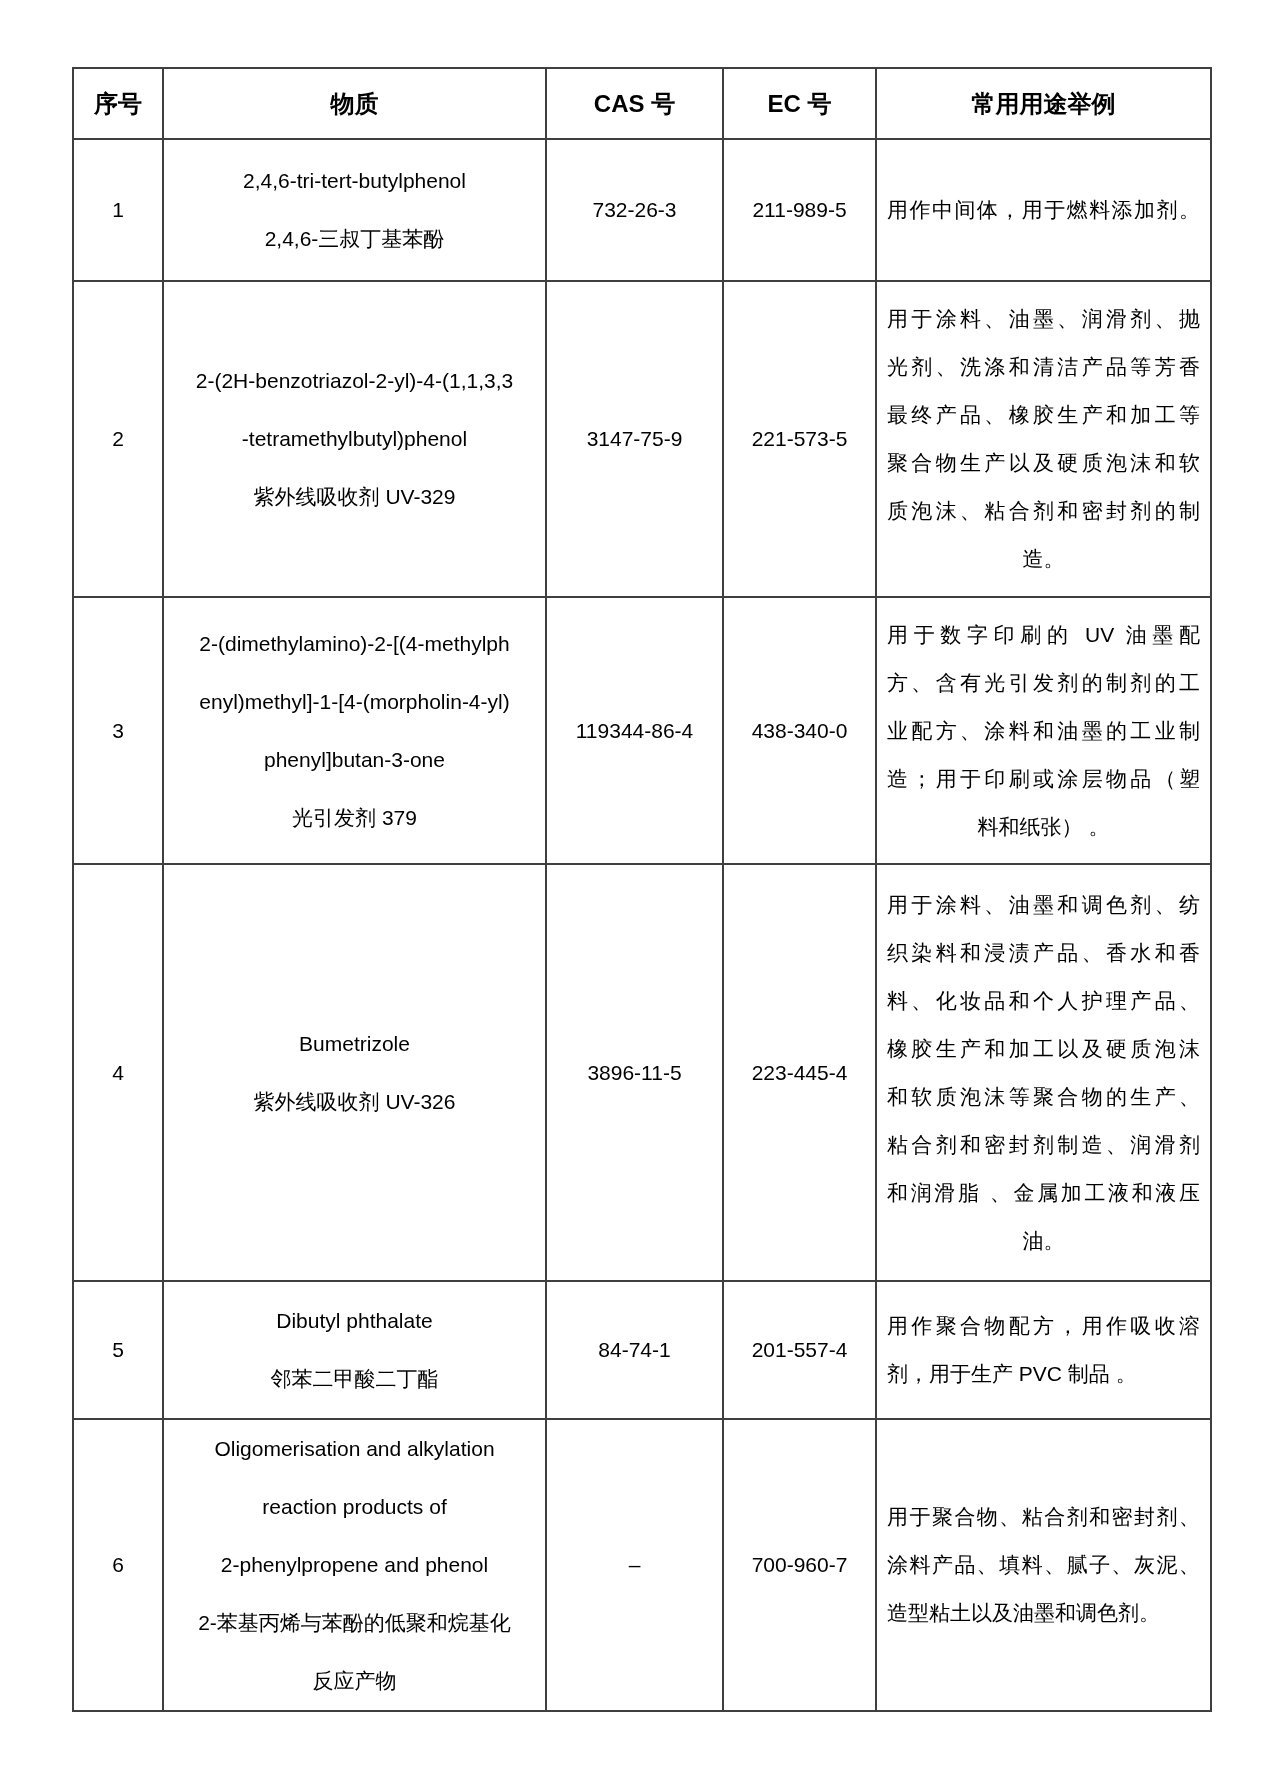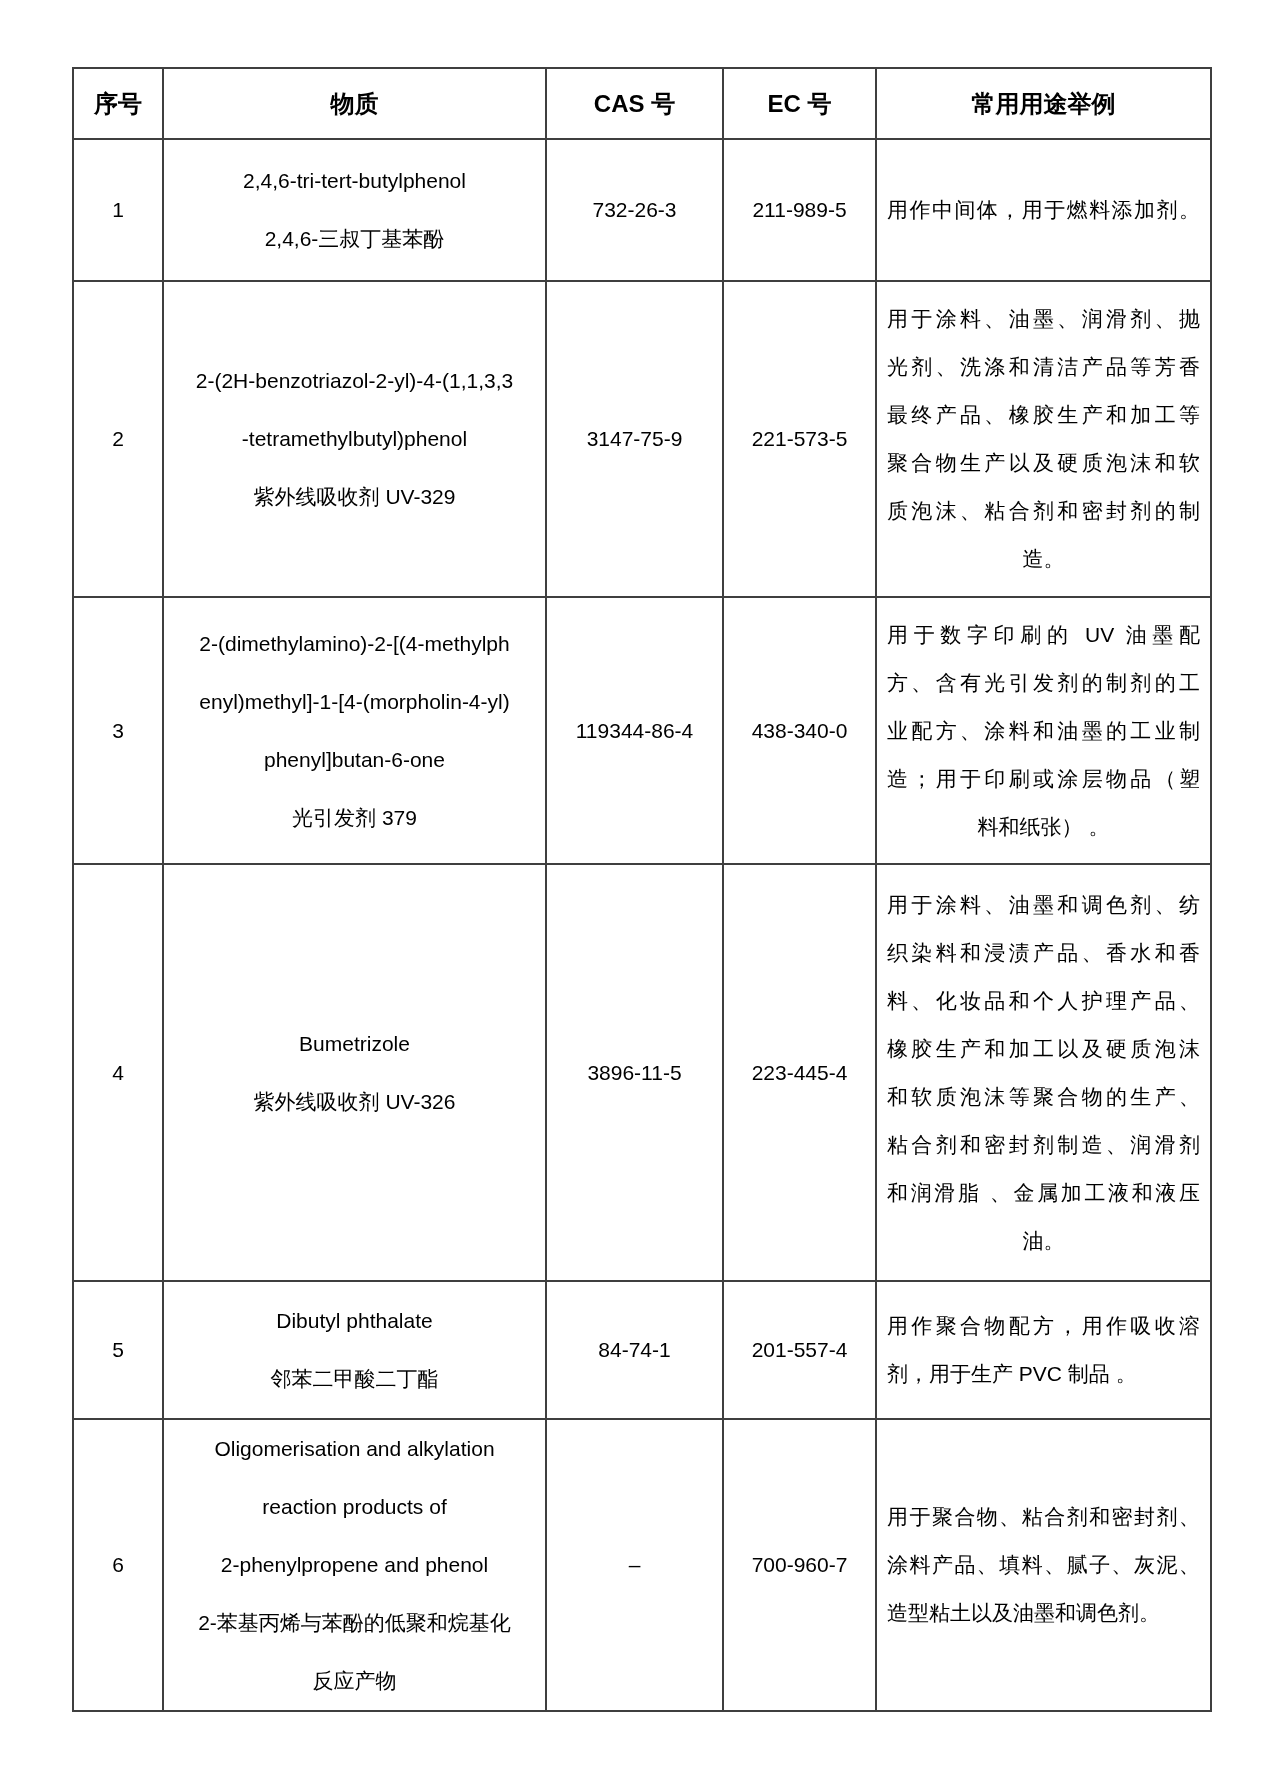--- a/index.html
+++ b/index.html
@@ -120,21 +120,21 @@
             <div class="use-line fill">聚合物生产以及硬质泡沫和软</div>
             <div class="use-line fill">质泡沫、粘合剂和密封剂的制</div>
             <div class="use-line center">造。</div>
           </td>
         </tr>
         <tr>
           <td class="no-cell">3</td>
           <td class="sub-cell">
             <div class="sub-line">2-(dimethylamino)-2-[(4-methylph</div>
             <div class="sub-line">enyl)methyl]-1-[4-(morpholin-4-yl)</div>
-            <div class="sub-line">phenyl]butan-6-one</div>
+            <div class="sub-line">phenyl]butan-3-one</div>
             <div class="sub-line">光引发剂 379</div>
           </td>
           <td class="cas-cell">119344-86-4</td>
           <td class="ec-cell">438-340-0</td>
           <td class="use-cell">
             <div class="use-line fill">用于数字印刷的 UV 油墨配</div>
             <div class="use-line fill">方、含有光引发剂的制剂的工</div>
             <div class="use-line fill">业配方、涂料和油墨的工业制</div>
             <div class="use-line fill">造；用于印刷或涂层物品（塑</div>
             <div class="use-line center">料和纸张） 。</div>

